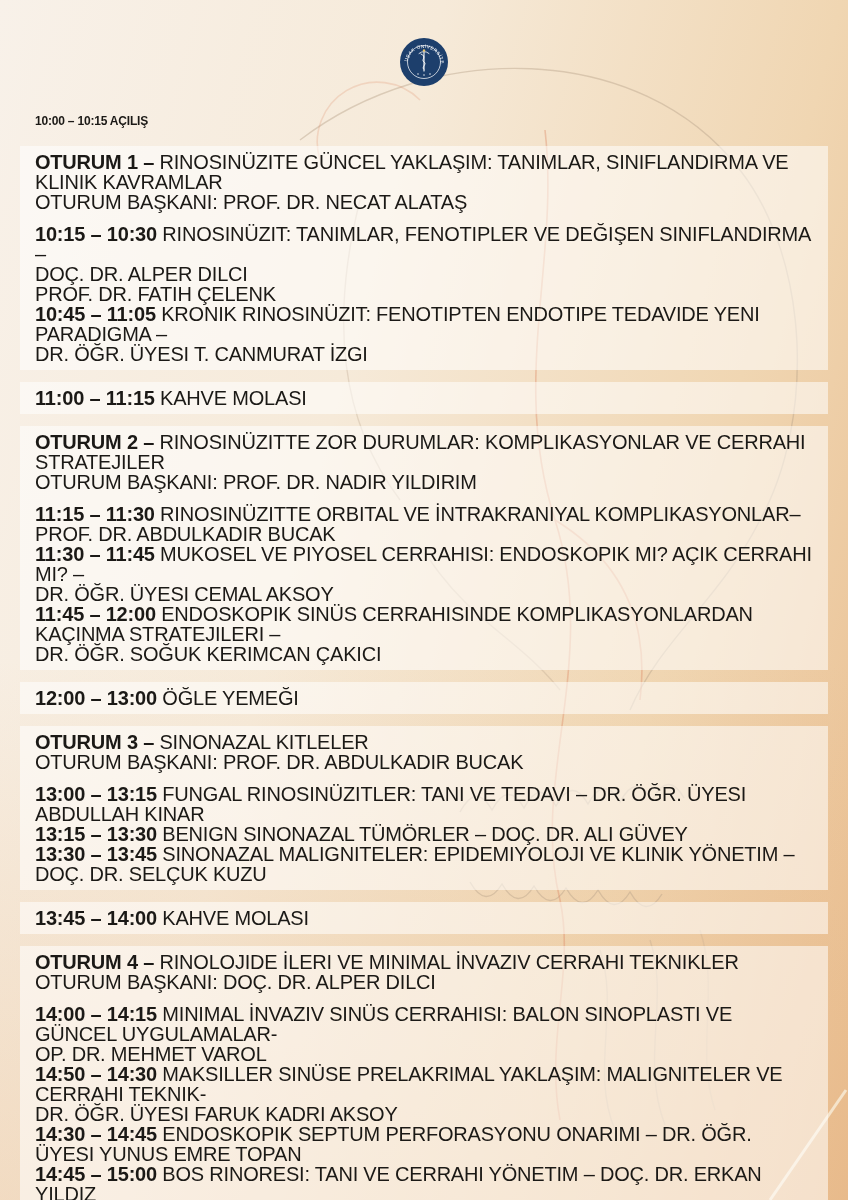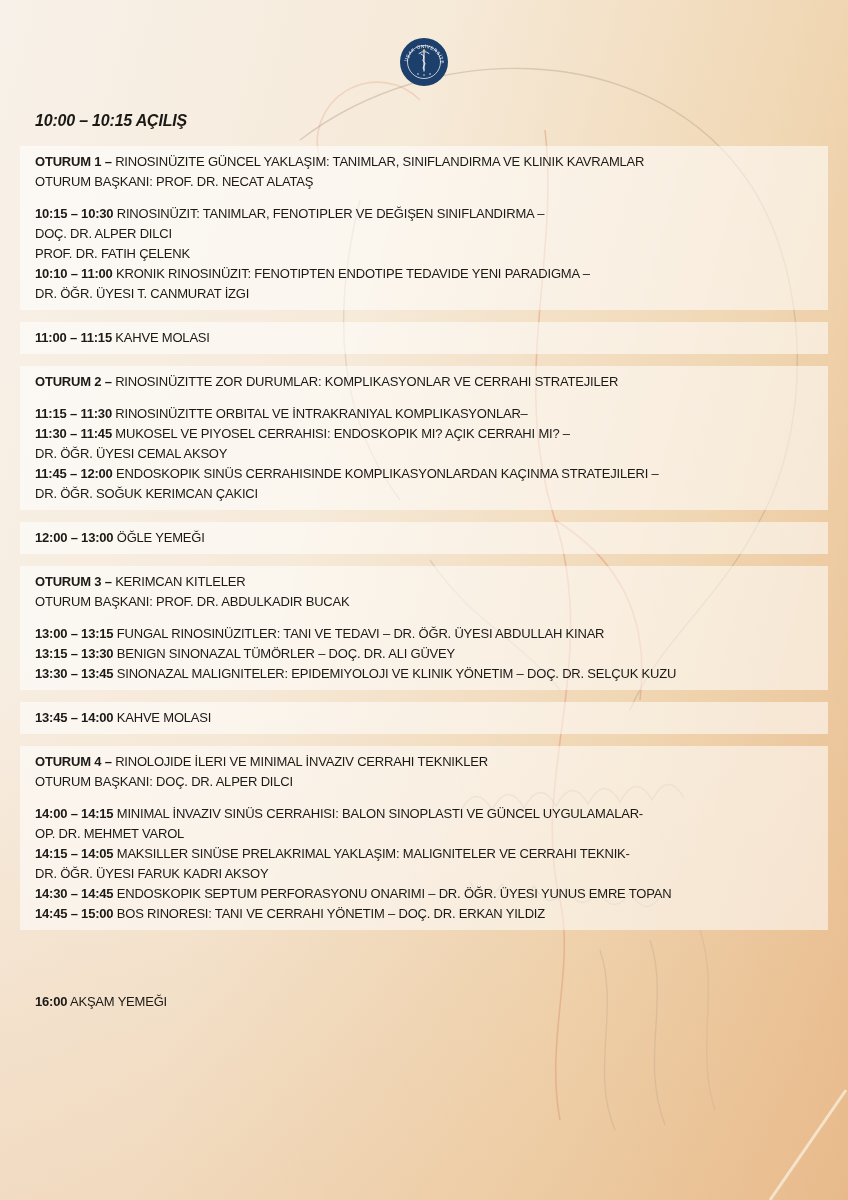--- a/index.html
+++ b/index.html
@@ -10,27 +10,27 @@
     font-family:"Liberation Sans",sans-serif;
     color:#1b1916;
     background:
       linear-gradient(to bottom, rgba(232,184,136,0) 55%, rgba(230,180,130,0.30) 100%),
       linear-gradient(105deg,#f8f1e9 0%,#f6ead9 38%,#f0d6b2 72%,#e9bd8f 100%);
   }
   .sketch{position:absolute;top:0;left:0;pointer-events:none;}
   .content{position:relative;}
   .logo-wrap{width:48px;height:48px;margin:38px auto 0 auto;}
   .opening{margin:24px 20px 14px 35px;}
-  .opening .row{font-weight:bold;font-size:16px;line-height:22px;font-style:italic;}
+  .opening .row{font-weight:bold;font-size:12px;line-height:22px;}
   .box{
     background:rgba(255,255,255,0.55);
     margin:0 20px 12px 20px;
     padding:6px 15px;
   }
-  .row{margin:0;font-size:13px;line-height:20px;letter-spacing:-0.2px;white-space:normal;}
+  .row{margin:0;font-size:20px;line-height:20px;letter-spacing:-0.2px;white-space:normal;}
   .b{font-weight:bold;}
   .gap{height:12px;}
   .closing-space{height:36px;}
   .dinner{margin:14px 20px 0 35px;}
 </style>
 </head>
 <body>
 
 <div class="page">
 
@@ -80,62 +80,64 @@
       <p class="row">10:00 – 10:15  AÇILIŞ</p>
     </div>
 
     <div class="box">
       <p class="row"><span class="b">OTURUM 1 –</span><span> RINOSINÜZITE GÜNCEL YAKLAŞIM: TANIMLAR, SINIFLANDIRMA VE KLINIK KAVRAMLAR</span></p>
       <p class="row">OTURUM BAŞKANI: PROF. DR. NECAT ALATAŞ</p>
       <div class="gap"></div>
       <p class="row"><span class="b">10:15 – 10:30</span><span> RINOSINÜZIT: TANIMLAR, FENOTIPLER VE DEĞIŞEN SINIFLANDIRMA –</span></p>
       <p class="row"><span class="b"></span><span>DOÇ. DR. ALPER DILCI</span></p>
       <p class="row"><span class="b"></span><span>PROF. DR. FATIH ÇELENK</span></p>
-      <p class="row"><span class="b">10:10 – 11:00</span><span> KRONIK RINOSINÜZIT: FENOTIPTEN ENDOTIPE TEDAVIDE YENI PARADIGMA –</span></p>
+      <p class="row"><span class="b">10:45 – 11:05</span><span> KRONIK RINOSINÜZIT: FENOTIPTEN ENDOTIPE TEDAVIDE YENI PARADIGMA –</span></p>
       <p class="row"><span class="b"></span><span> DR. ÖĞR. ÜYESI T. CANMURAT İZGI</span></p>
     </div>
 
     <div class="box">
       <p class="row"><span class="b">11:00 – 11:15</span><span> KAHVE MOLASI</span></p>
     </div>
 
     <div class="box">
       <p class="row"><span class="b">OTURUM 2 –</span><span> RINOSINÜZITTE ZOR DURUMLAR: KOMPLIKASYONLAR VE CERRAHI STRATEJILER</span></p>
+      <p class="row">OTURUM BAŞKANI: PROF. DR. NADIR YILDIRIM</p>
       <div class="gap"></div>
       <p class="row"><span class="b">11:15 – 11:30</span><span> RINOSINÜZITTE ORBITAL VE İNTRAKRANIYAL KOMPLIKASYONLAR–</span></p>
+      <p class="row"><span class="b"></span><span>PROF. DR. ABDULKADIR BUCAK</span></p>
       <p class="row"><span class="b">11:30 – 11:45</span><span> MUKOSEL VE PIYOSEL CERRAHISI: ENDOSKOPIK MI? AÇIK CERRAHI MI? –</span></p>
       <p class="row"><span class="b"></span><span> DR. ÖĞR. ÜYESI CEMAL AKSOY</span></p>
       <p class="row"><span class="b">11:45 – 12:00</span><span> ENDOSKOPIK SINÜS CERRAHISINDE KOMPLIKASYONLARDAN KAÇINMA STRATEJILERI –</span></p>
       <p class="row"><span class="b"></span><span> DR. ÖĞR. SOĞUK KERIMCAN ÇAKICI</span></p>
     </div>
 
     <div class="box">
       <p class="row"><span class="b">12:00 – 13:00</span><span> ÖĞLE YEMEĞI</span></p>
     </div>
 
     <div class="box">
-      <p class="row"><span class="b">OTURUM 3 –</span><span> KERIMCAN KITLELER</span></p>
+      <p class="row"><span class="b">OTURUM 3 –</span><span> SINONAZAL KITLELER</span></p>
       <p class="row">OTURUM BAŞKANI: PROF. DR. ABDULKADIR BUCAK</p>
       <div class="gap"></div>
       <p class="row"><span class="b">13:00 – 13:15</span><span> FUNGAL RINOSINÜZITLER: TANI VE TEDAVI – DR. ÖĞR. ÜYESI ABDULLAH KINAR</span></p>
       <p class="row"><span class="b">13:15 – 13:30</span><span> BENIGN SINONAZAL TÜMÖRLER – DOÇ. DR. ALI GÜVEY</span></p>
       <p class="row"><span class="b">13:30 – 13:45</span><span> SINONAZAL MALIGNITELER: EPIDEMIYOLOJI VE KLINIK YÖNETIM – DOÇ. DR. SELÇUK KUZU</span></p>
     </div>
 
     <div class="box">
       <p class="row"><span class="b">13:45 – 14:00</span><span> KAHVE MOLASI</span></p>
     </div>
 
     <div class="box">
       <p class="row"><span class="b">OTURUM 4 –</span><span> RINOLOJIDE İLERI VE MINIMAL İNVAZIV CERRAHI TEKNIKLER</span></p>
       <p class="row">OTURUM BAŞKANI: DOÇ. DR. ALPER DILCI</p>
       <div class="gap"></div>
       <p class="row"><span class="b">14:00 – 14:15</span><span> MINIMAL İNVAZIV SINÜS CERRAHISI: BALON SINOPLASTI VE GÜNCEL UYGULAMALAR-</span></p>
       <p class="row"><span class="b"></span><span>OP. DR. MEHMET VAROL</span></p>
-      <p class="row"><span class="b">14:15 – 14:05</span><span> MAKSILLER SINÜSE PRELAKRIMAL YAKLAŞIM: MALIGNITELER VE CERRAHI TEKNIK-</span></p>
+      <p class="row"><span class="b">14:50 – 14:30</span><span> MAKSILLER SINÜSE PRELAKRIMAL YAKLAŞIM: MALIGNITELER VE CERRAHI TEKNIK-</span></p>
       <p class="row"><span class="b"></span><span>DR. ÖĞR. ÜYESI FARUK KADRI AKSOY</span></p>
       <p class="row"><span class="b">14:30 – 14:45</span><span> ENDOSKOPIK SEPTUM PERFORASYONU ONARIMI – DR. ÖĞR. ÜYESI YUNUS EMRE TOPAN</span></p>
       <p class="row"><span class="b">14:45 – 15:00</span><span> BOS RINORESI: TANI VE CERRAHI YÖNETIM – DOÇ. DR. ERKAN YILDIZ</span></p>
     </div>
 
     <div class="closing-space"></div>
 
 
     <p class="row dinner"><span class="b">16:00</span><span> AKŞAM YEMEĞI</span></p>
 

